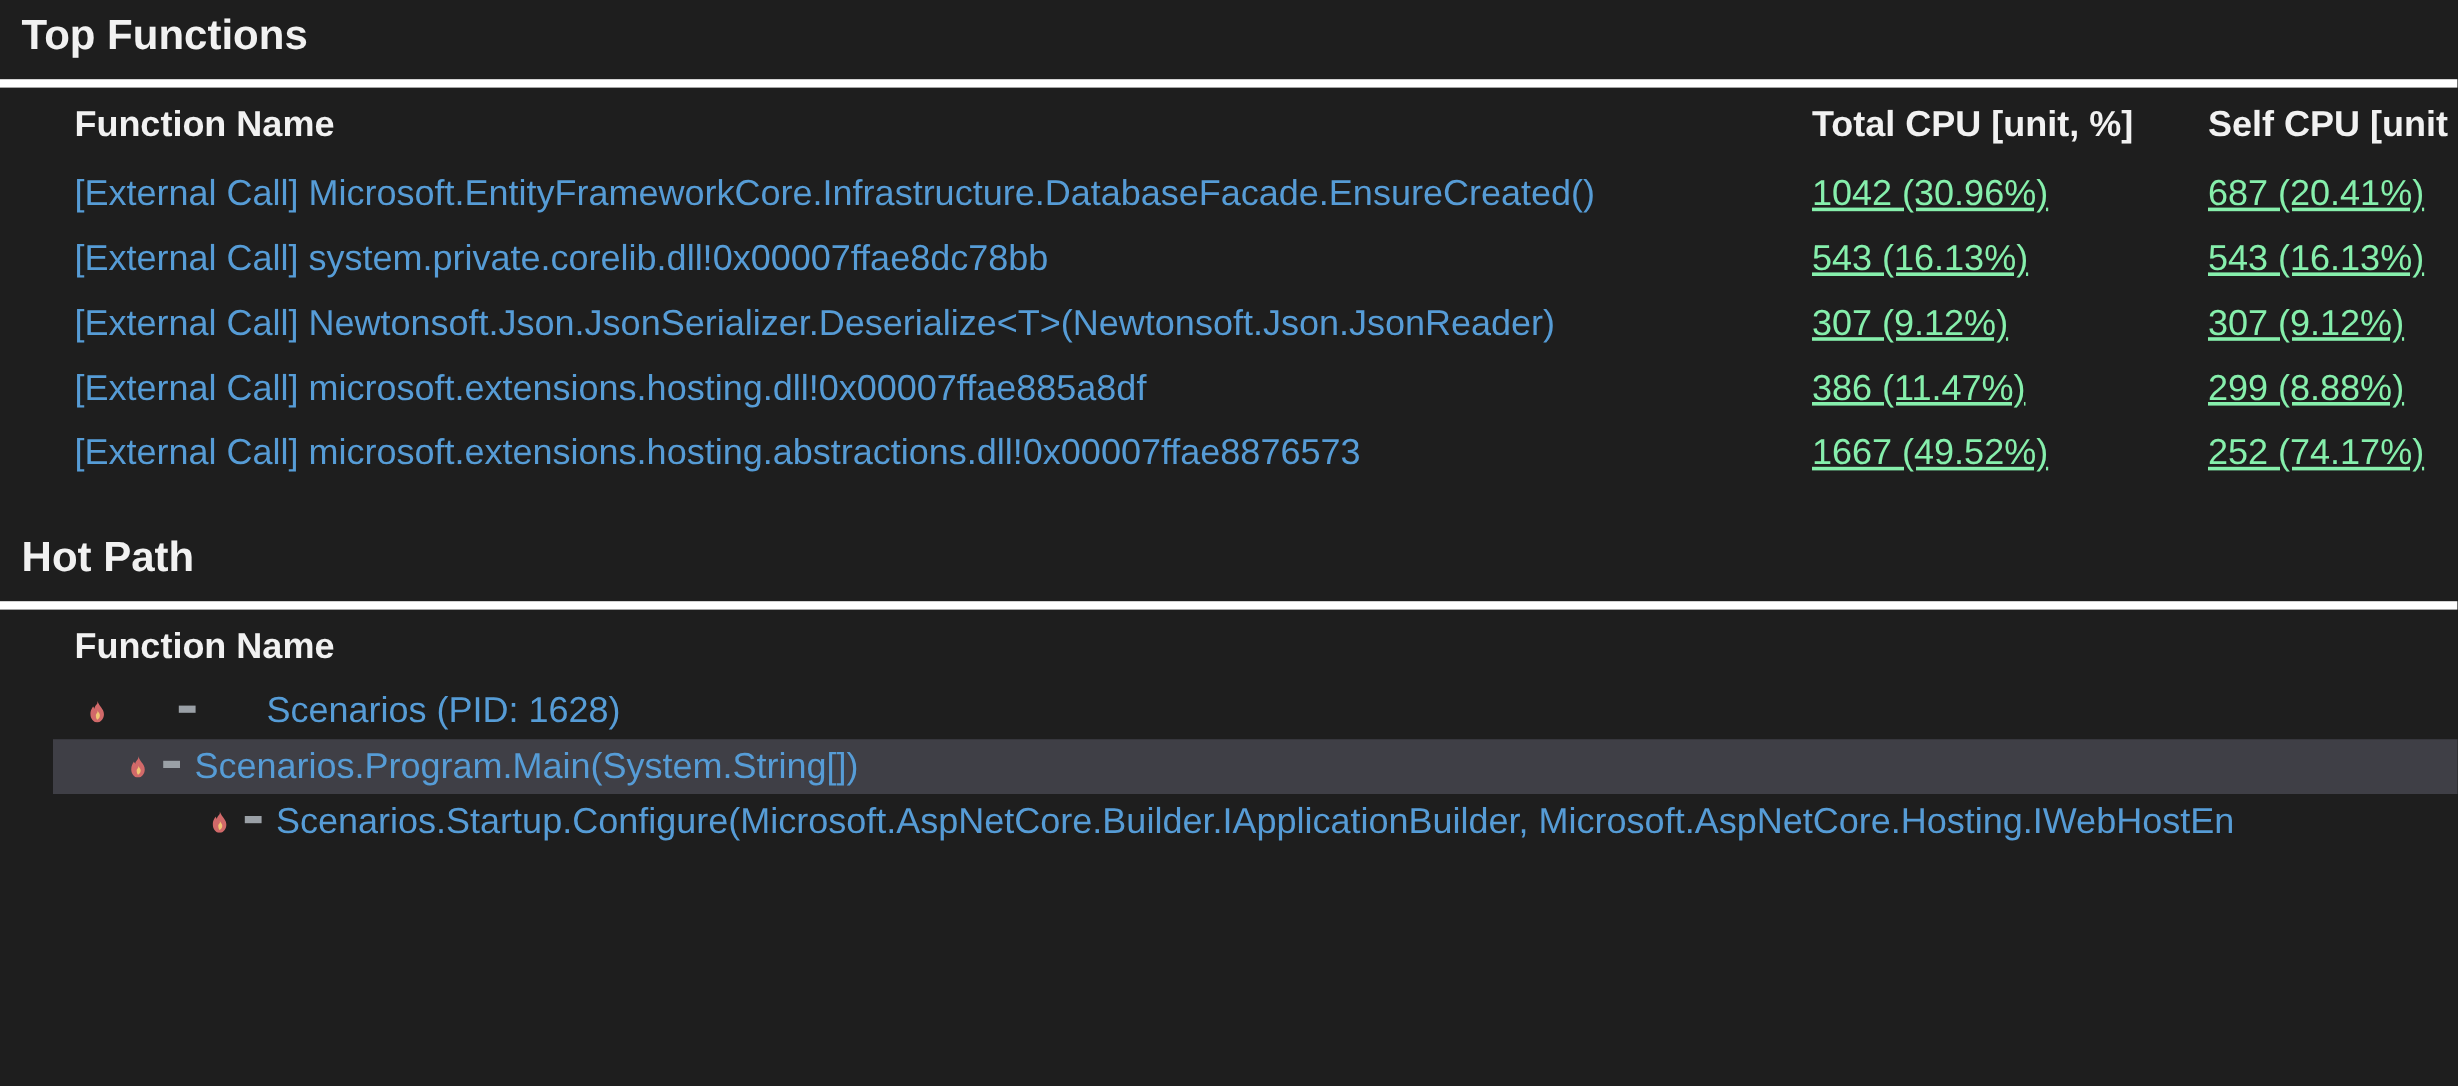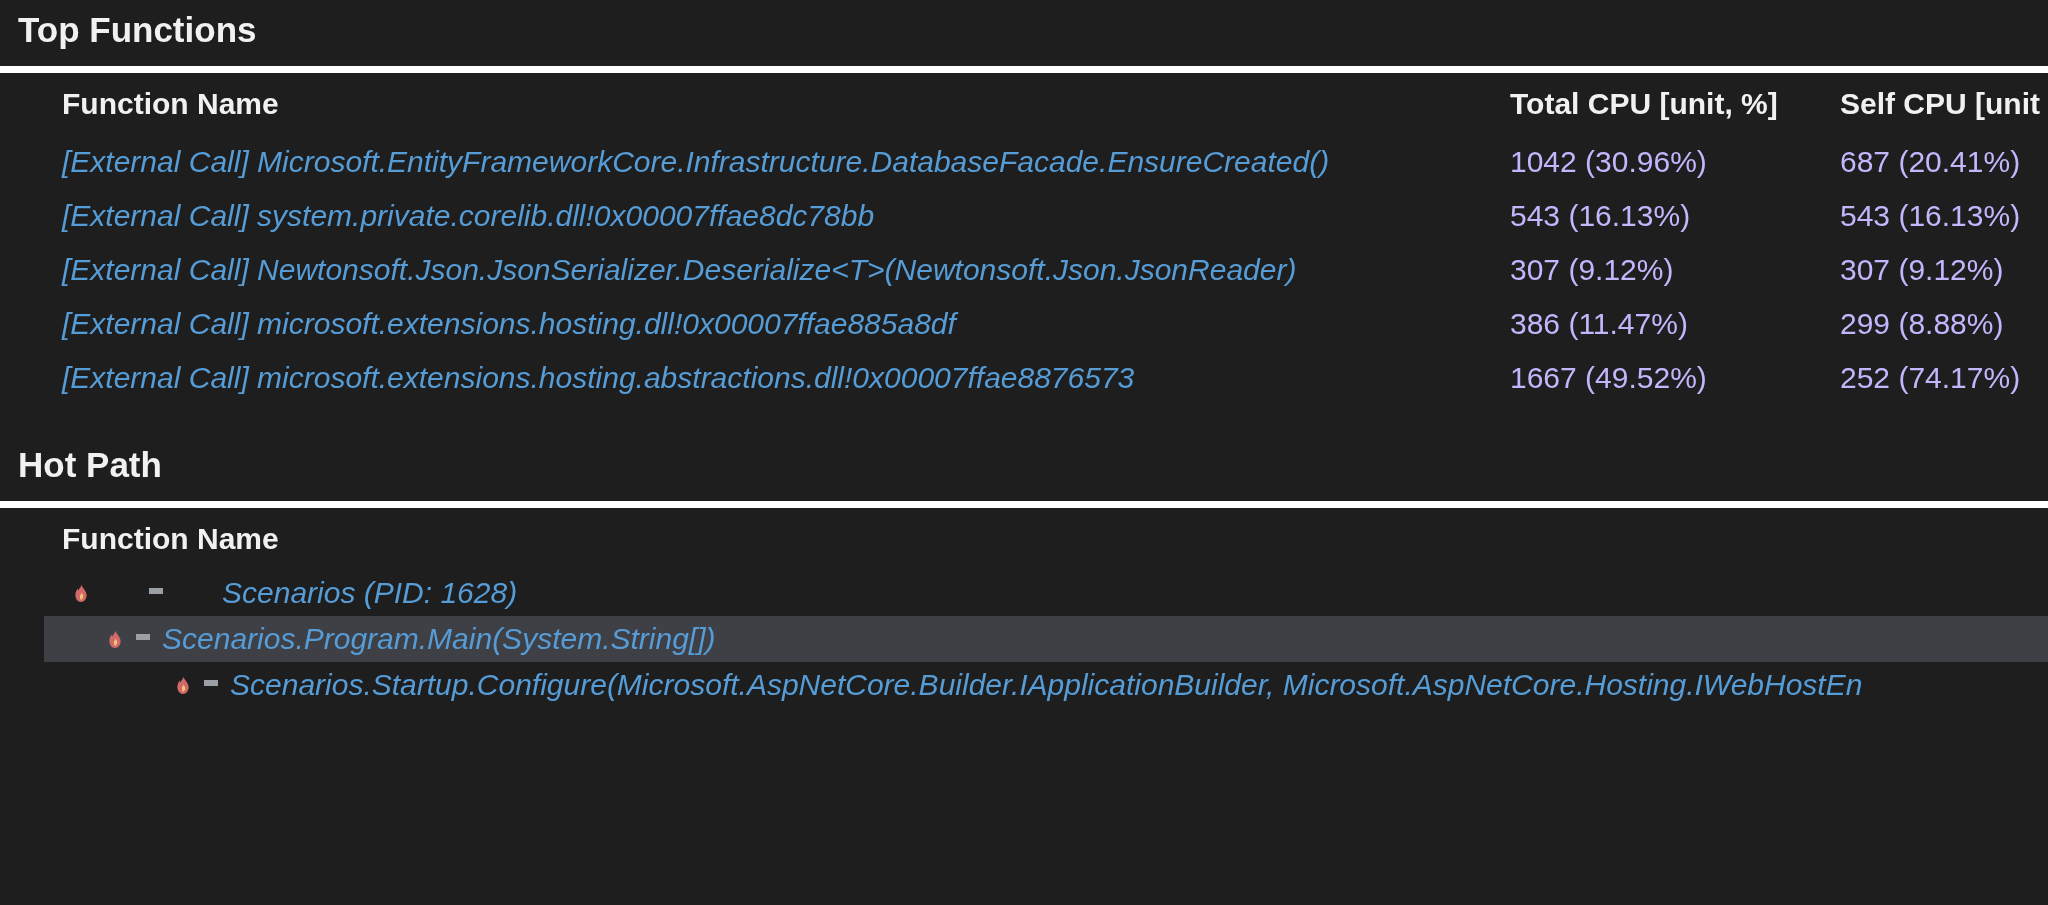--- a/index.html
+++ b/index.html
@@ -37,26 +37,25 @@
     }
     .func-table th.total-col { width: 330px; padding-left: 6px; }
     .func-table th.self-col  { width: 258px; padding-left: 6px; }
     .func-table td {
       padding: 10px 6px 10px 18px;
       font-size: 30px;
       white-space: nowrap;
       overflow: hidden;
       vertical-align: middle;
     }
-    .func-table td.num { padding-left: 6px; color: #c4b5fd; }
+    .func-table td.num { padding-left: 6px; color: #86efac; text-decoration: underline; }
     .link {
       color: #569cd6;
       text-decoration: none;
       cursor: pointer;
-      font-style: italic;
     }
     .gap { height: 30px; }
 
     
     .hotpath-header th {
       text-align: left;
       font-weight: 600;
       font-size: 30px;
       padding: 14px 6px 14px 18px;
     }

